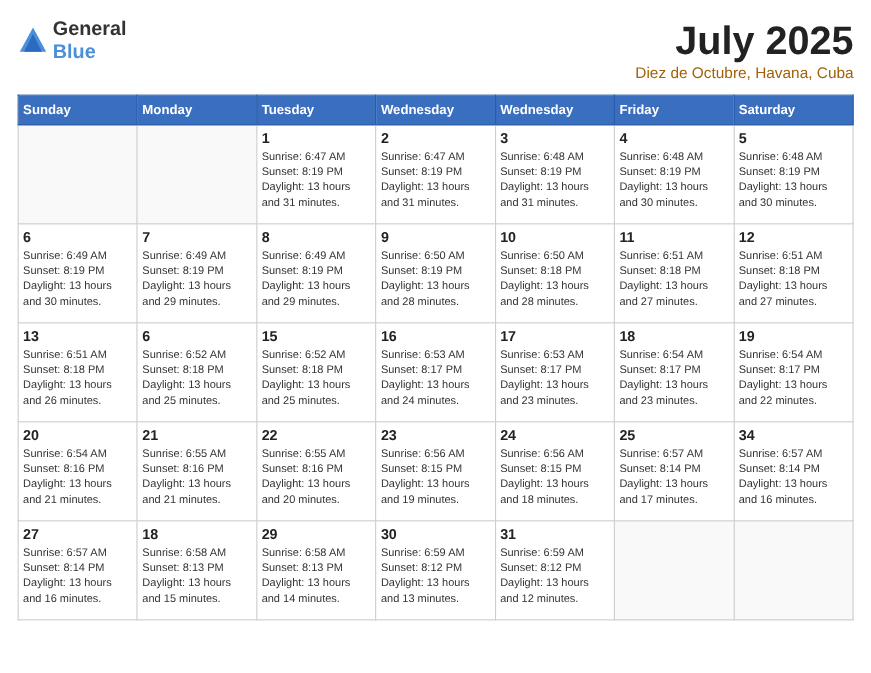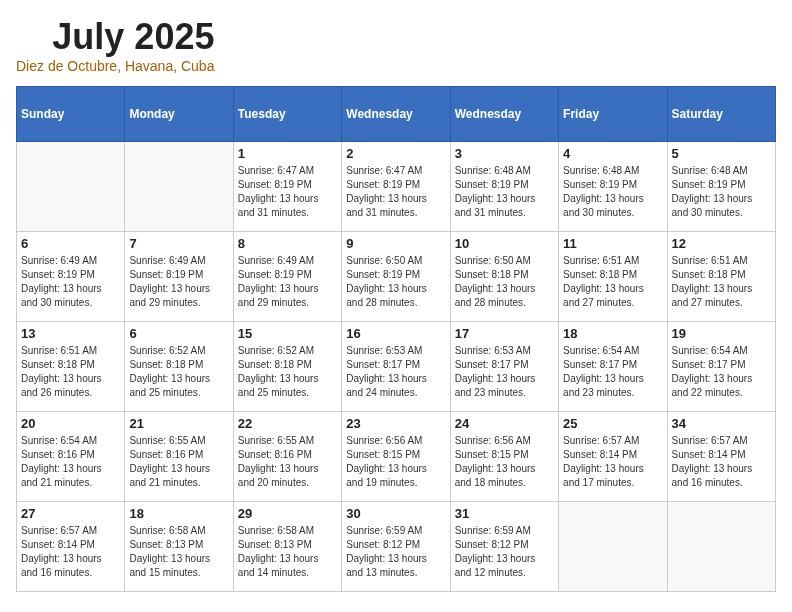--- a/index.html
+++ b/index.html
@@ -48,21 +48,21 @@
       color: #a16207;
     }
     table {
       width: 100%;
       border-collapse: collapse;
       font-size: 11px;
     }
     thead tr th {
       background-color: #3a6ebf;
       color: #fff;
-      padding: 20px 4px;
+      padding: 6px 4px;
       text-align: left;
       font-size: 12px;
       font-weight: bold;
       border: 1px solid #2a5aaa;
     }
     tbody tr td {
       border: 1px solid #ccc;
       vertical-align: top;
       padding: 4px;
       width: 14.28%;
@@ -83,20 +83,30 @@
       line-height: 1.4;
     }
     .empty-cell {
       background: #f9f9f9;
     }
   </style>
 </head>
 <body>
 
 <div class="header">
+  <div class="logo">
+    <svg class="logo-icon" viewBox="0 0 28 28">
+      <polygon points="14,2 26,24 2,24" fill="#4a90d9"></polygon>
+      <polygon points="14,8 22,24 6,24" fill="#2a6abf"></polygon>
+    </svg>
+    <div>
+      <span class="logo-text-general">General</span><br>
+      <span class="logo-text-blue">Blue</span>
+    </div>
+  </div>
   <div class="title-block">
     <div class="calendar-title">July 2025</div>
     <div class="calendar-subtitle">Diez de Octubre, Havana, Cuba</div>
   </div>
 </div>
 
 <table>
   <thead>
     <tr>
     <th>Sunday</th>

